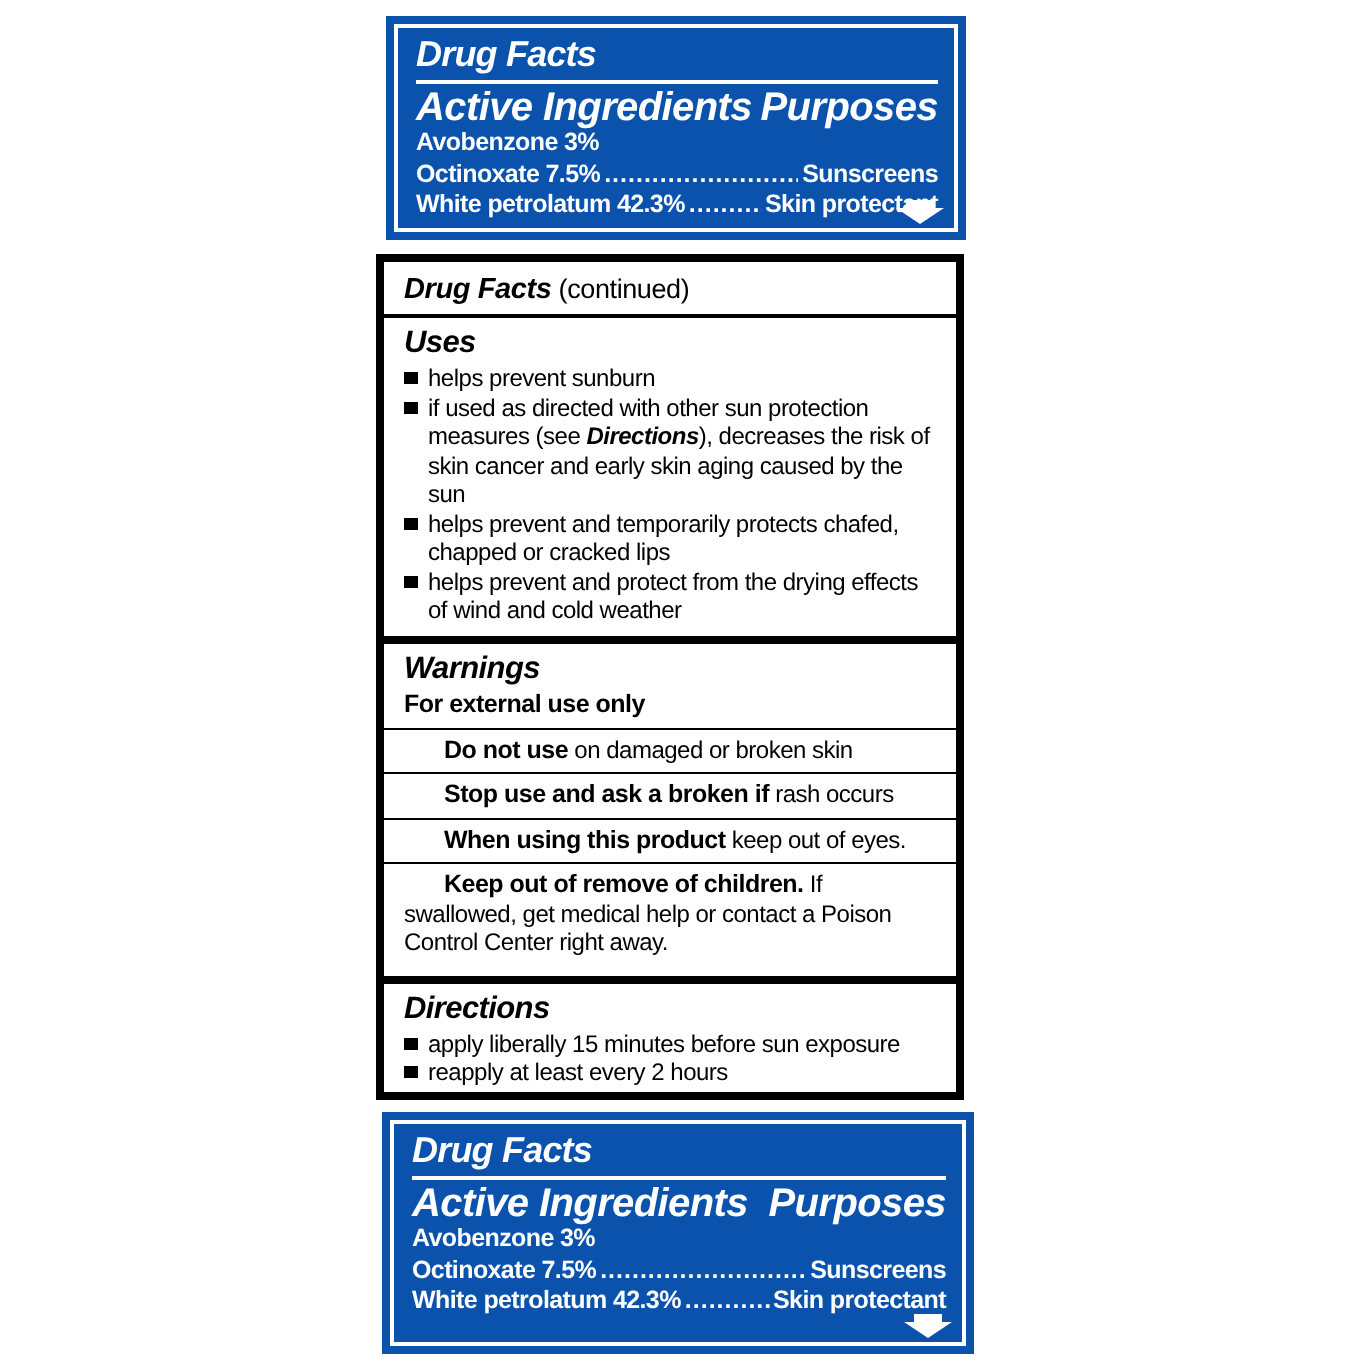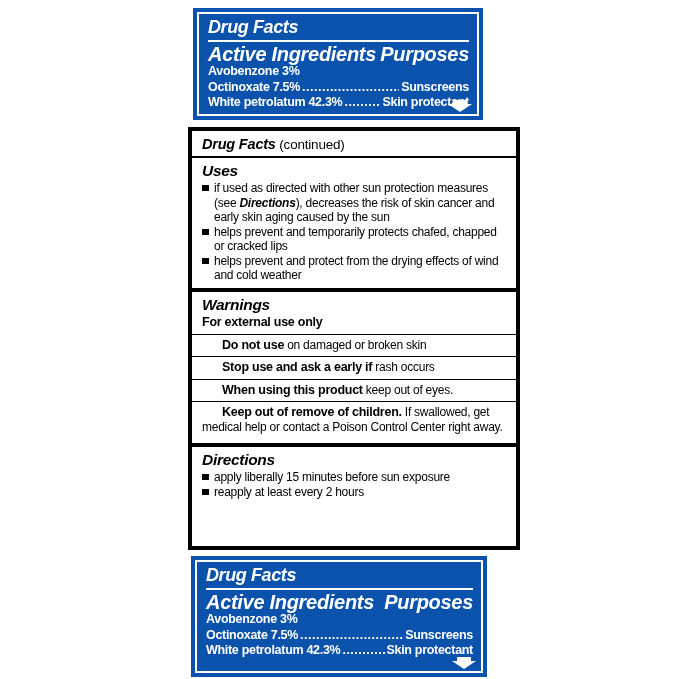--- a/index.html
+++ b/index.html
@@ -64,21 +64,21 @@
   .leader::after {
     content: "......................................................................................";
     font-weight: 700;
     letter-spacing: 0.5px;
   }
   .panel-arrow { position: absolute; right: 5px; bottom: 2px; line-height: 0; }
 
   
   .facts-box {
     position: absolute;
-    left: 188px; top: 127px; width: 332px; height: 423px;
+    left: 188px; top: 127px; width: 294px; height: 423px;
     border: 4px solid #000;
     background: #fff;
     overflow: hidden;
   }
   .fb-header {
     padding: 5px 10px 3px;
     border-bottom: 2px solid #000;
     font-size: 13.5px;
     letter-spacing: -0.2px;
     line-height: 17px;
@@ -154,41 +154,45 @@
 
   <div class="fb-header">
     <span class="bi">Drug Facts</span><span> (continued)</span>
   </div>
 
   <div class="section">
     <div class="sec-head">Uses</div>
     <div class="bullets">
       <div class="bullet-item">
         <span class="sq"></span>
+        <div class="b-text">helps prevent sunburn</div>
+      </div>
+      <div class="bullet-item">
+        <span class="sq"></span>
         <div class="b-text"><span>if used as directed with other sun protection measures (see </span><span class="bi">Directions</span><span>), decreases the risk of skin cancer and early skin aging caused by the sun</span></div>
       </div>
       <div class="bullet-item">
         <span class="sq"></span>
         <div class="b-text">helps prevent and temporarily protects chafed, chapped or cracked lips</div>
       </div>
       <div class="bullet-item">
         <span class="sq"></span>
         <div class="b-text">helps prevent and protect from the drying effects of wind and cold weather</div>
       </div>
     </div>
   </div>
 
   <div class="section bordered">
     <div class="sec-head">Warnings</div>
     <div class="w-sub">For external use only</div>
     <div class="w-entry">
       <span class="wb">Do not use</span><span> on damaged or broken skin</span>
     </div>
     <div class="w-entry">
-      <span class="wb">Stop use and ask a early if</span><span> rash occurs</span>
+      <span class="wb">Stop use and ask a broken if</span><span> rash occurs</span>
     </div>
     <div class="w-entry">
       <div><span class="wb">When using this product</span><span> keep out of eyes.</span></div>
     </div>
     <div class="w-entry">
       <span class="wb">Keep out of remove of children.</span><span> If swallowed, get medical help or contact a Poison Control Center right away.</span>
     </div>
   </div>
 
   <div class="section bordered directions-section">

